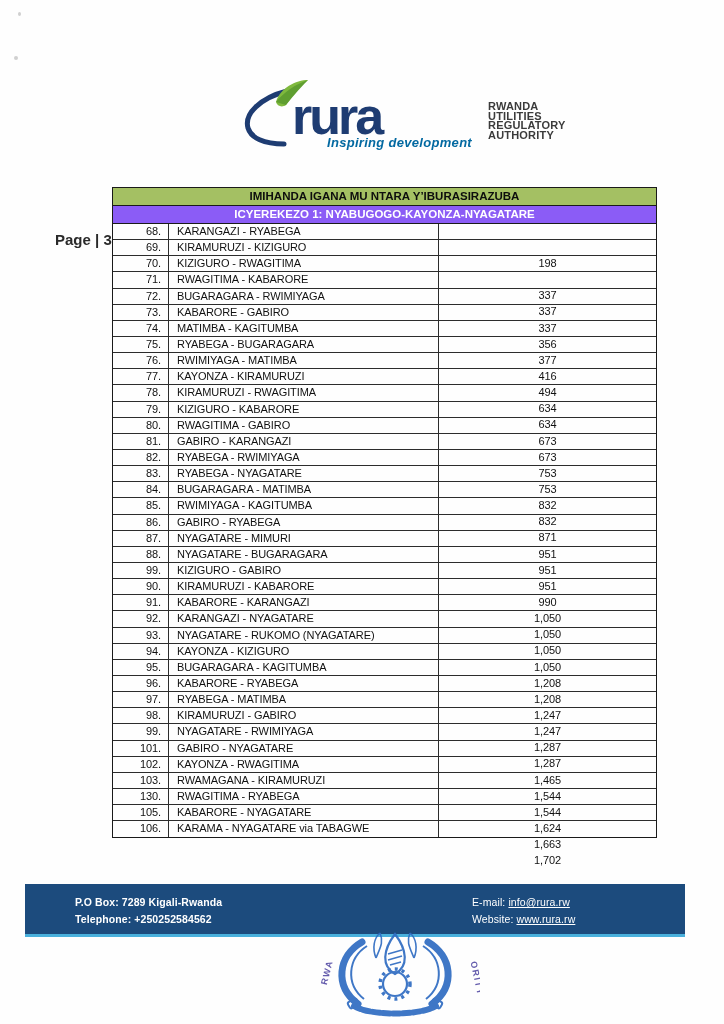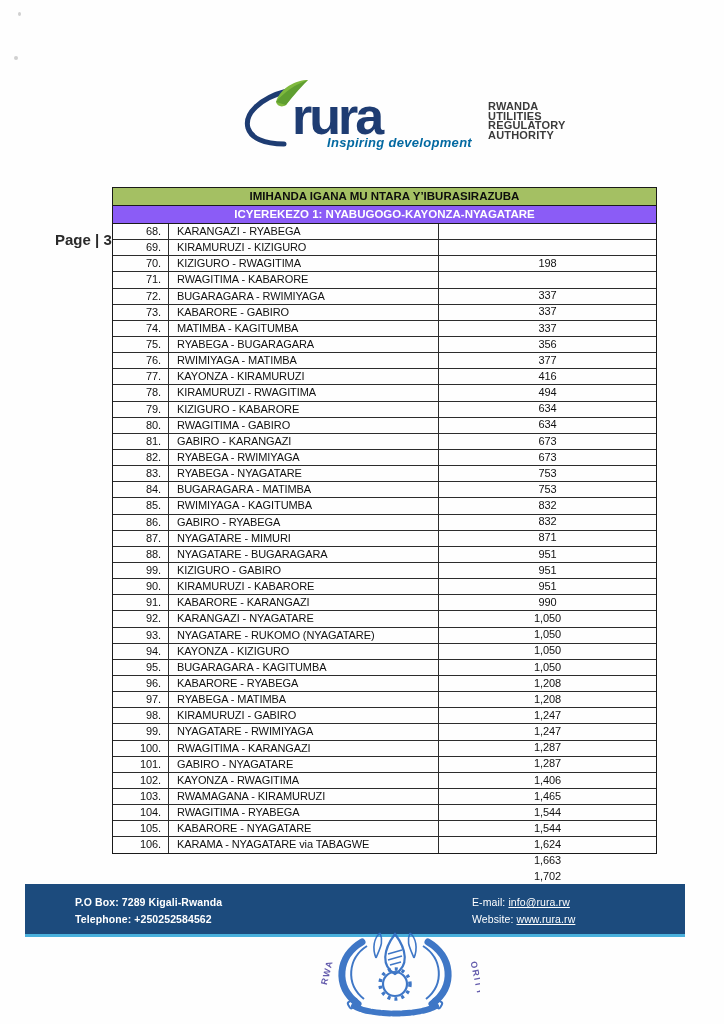--- a/index.html
+++ b/index.html
@@ -263,46 +263,41 @@
     <div class="cell cell-route">KIRAMURUZI - GABIRO</div>
     <div class="cell cell-value">1,287</div>
   </div>
 
   <div class="trow">
     <div class="cell cell-no">99.</div>
     <div class="cell cell-route">NYAGATARE - RWIMIYAGA</div>
     <div class="cell cell-value">1,287</div>
   </div>
 
-  <div class="trow">
-    <div class="cell cell-no">100.</div>
-    <div class="cell cell-route">RWAGITIMA - KARANGAZI</div>
-    <div class="cell cell-value">1,406</div>
-  </div>
 
   <div class="trow">
     <div class="cell cell-no">101.</div>
     <div class="cell cell-route">GABIRO - NYAGATARE</div>
     <div class="cell cell-value">1,465</div>
   </div>
 
   <div class="trow">
     <div class="cell cell-no">102.</div>
     <div class="cell cell-route">KAYONZA - RWAGITIMA</div>
     <div class="cell cell-value">1,544</div>
   </div>
 
   <div class="trow">
     <div class="cell cell-no">103.</div>
     <div class="cell cell-route">RWAMAGANA - KIRAMURUZI</div>
     <div class="cell cell-value">1,544</div>
   </div>
 
   <div class="trow">
-    <div class="cell cell-no">104.</div>
+    <div class="cell cell-no">130.</div>
     <div class="cell cell-route">RWAGITIMA - RYABEGA</div>
     <div class="cell cell-value">1,624</div>
   </div>
 
   <div class="trow">
     <div class="cell cell-no">105.</div>
     <div class="cell cell-route">KABARORE - NYAGATARE</div>
     <div class="cell cell-value">1,663</div>
   </div>
 

